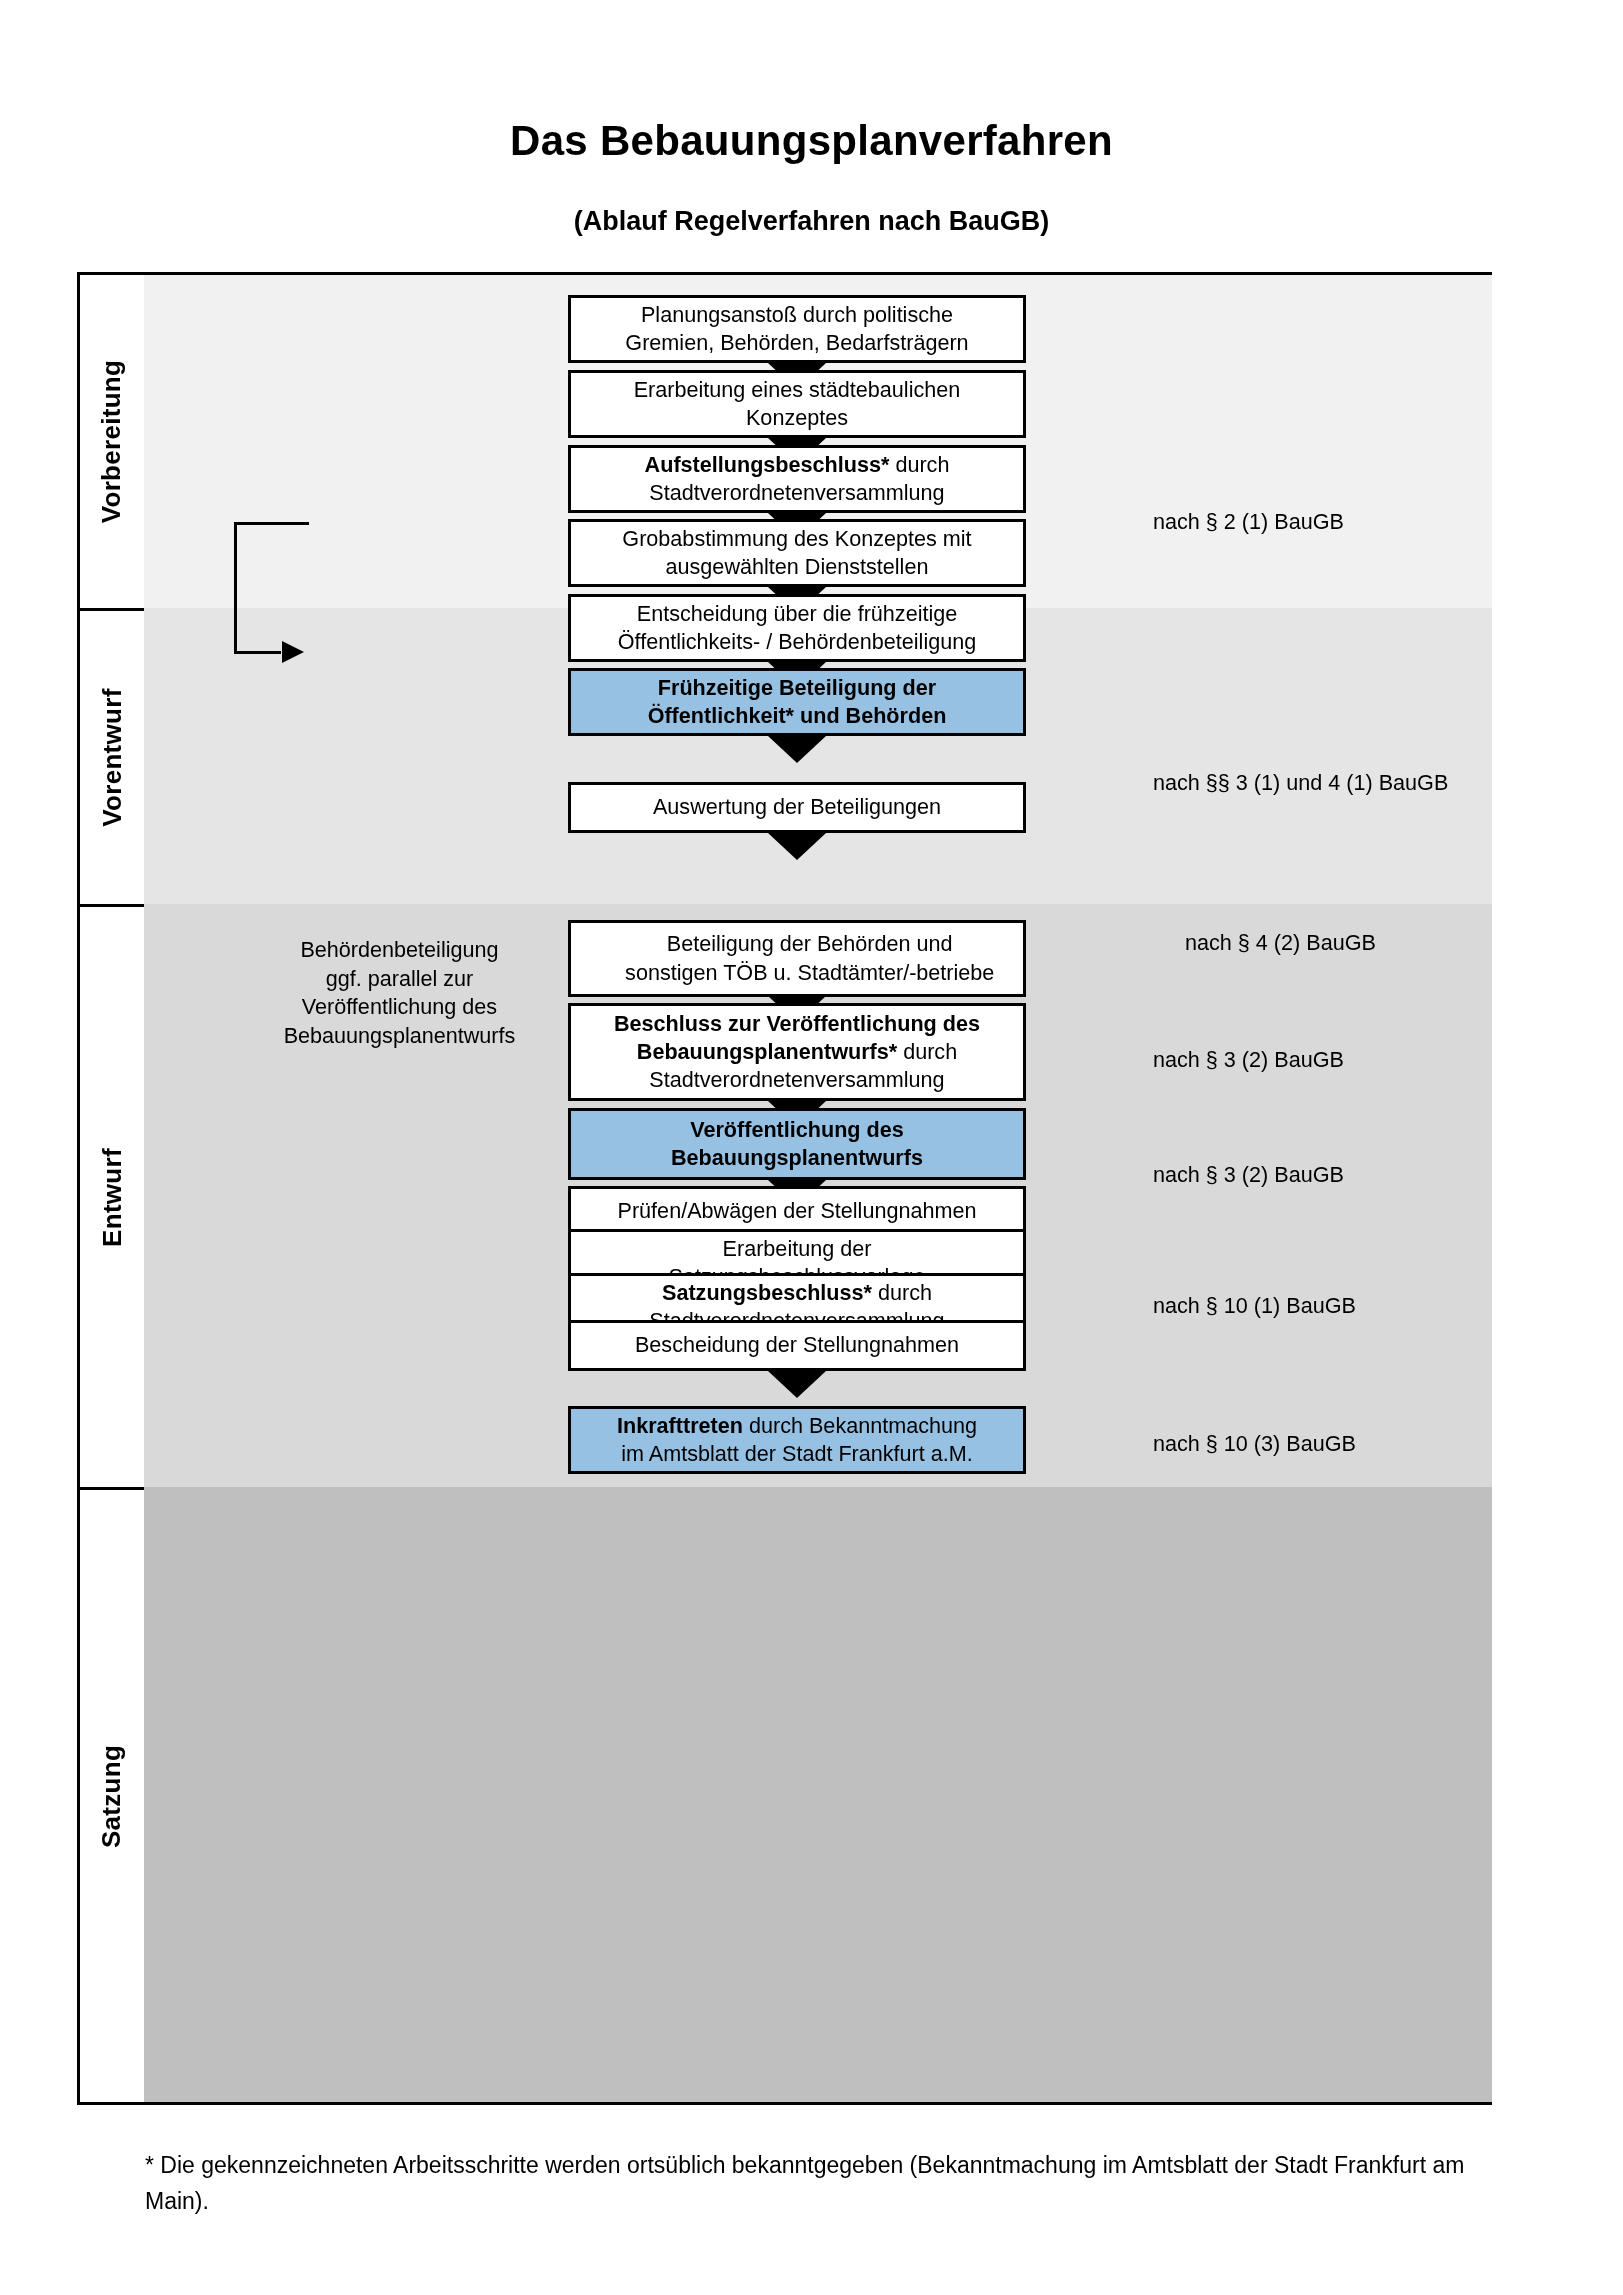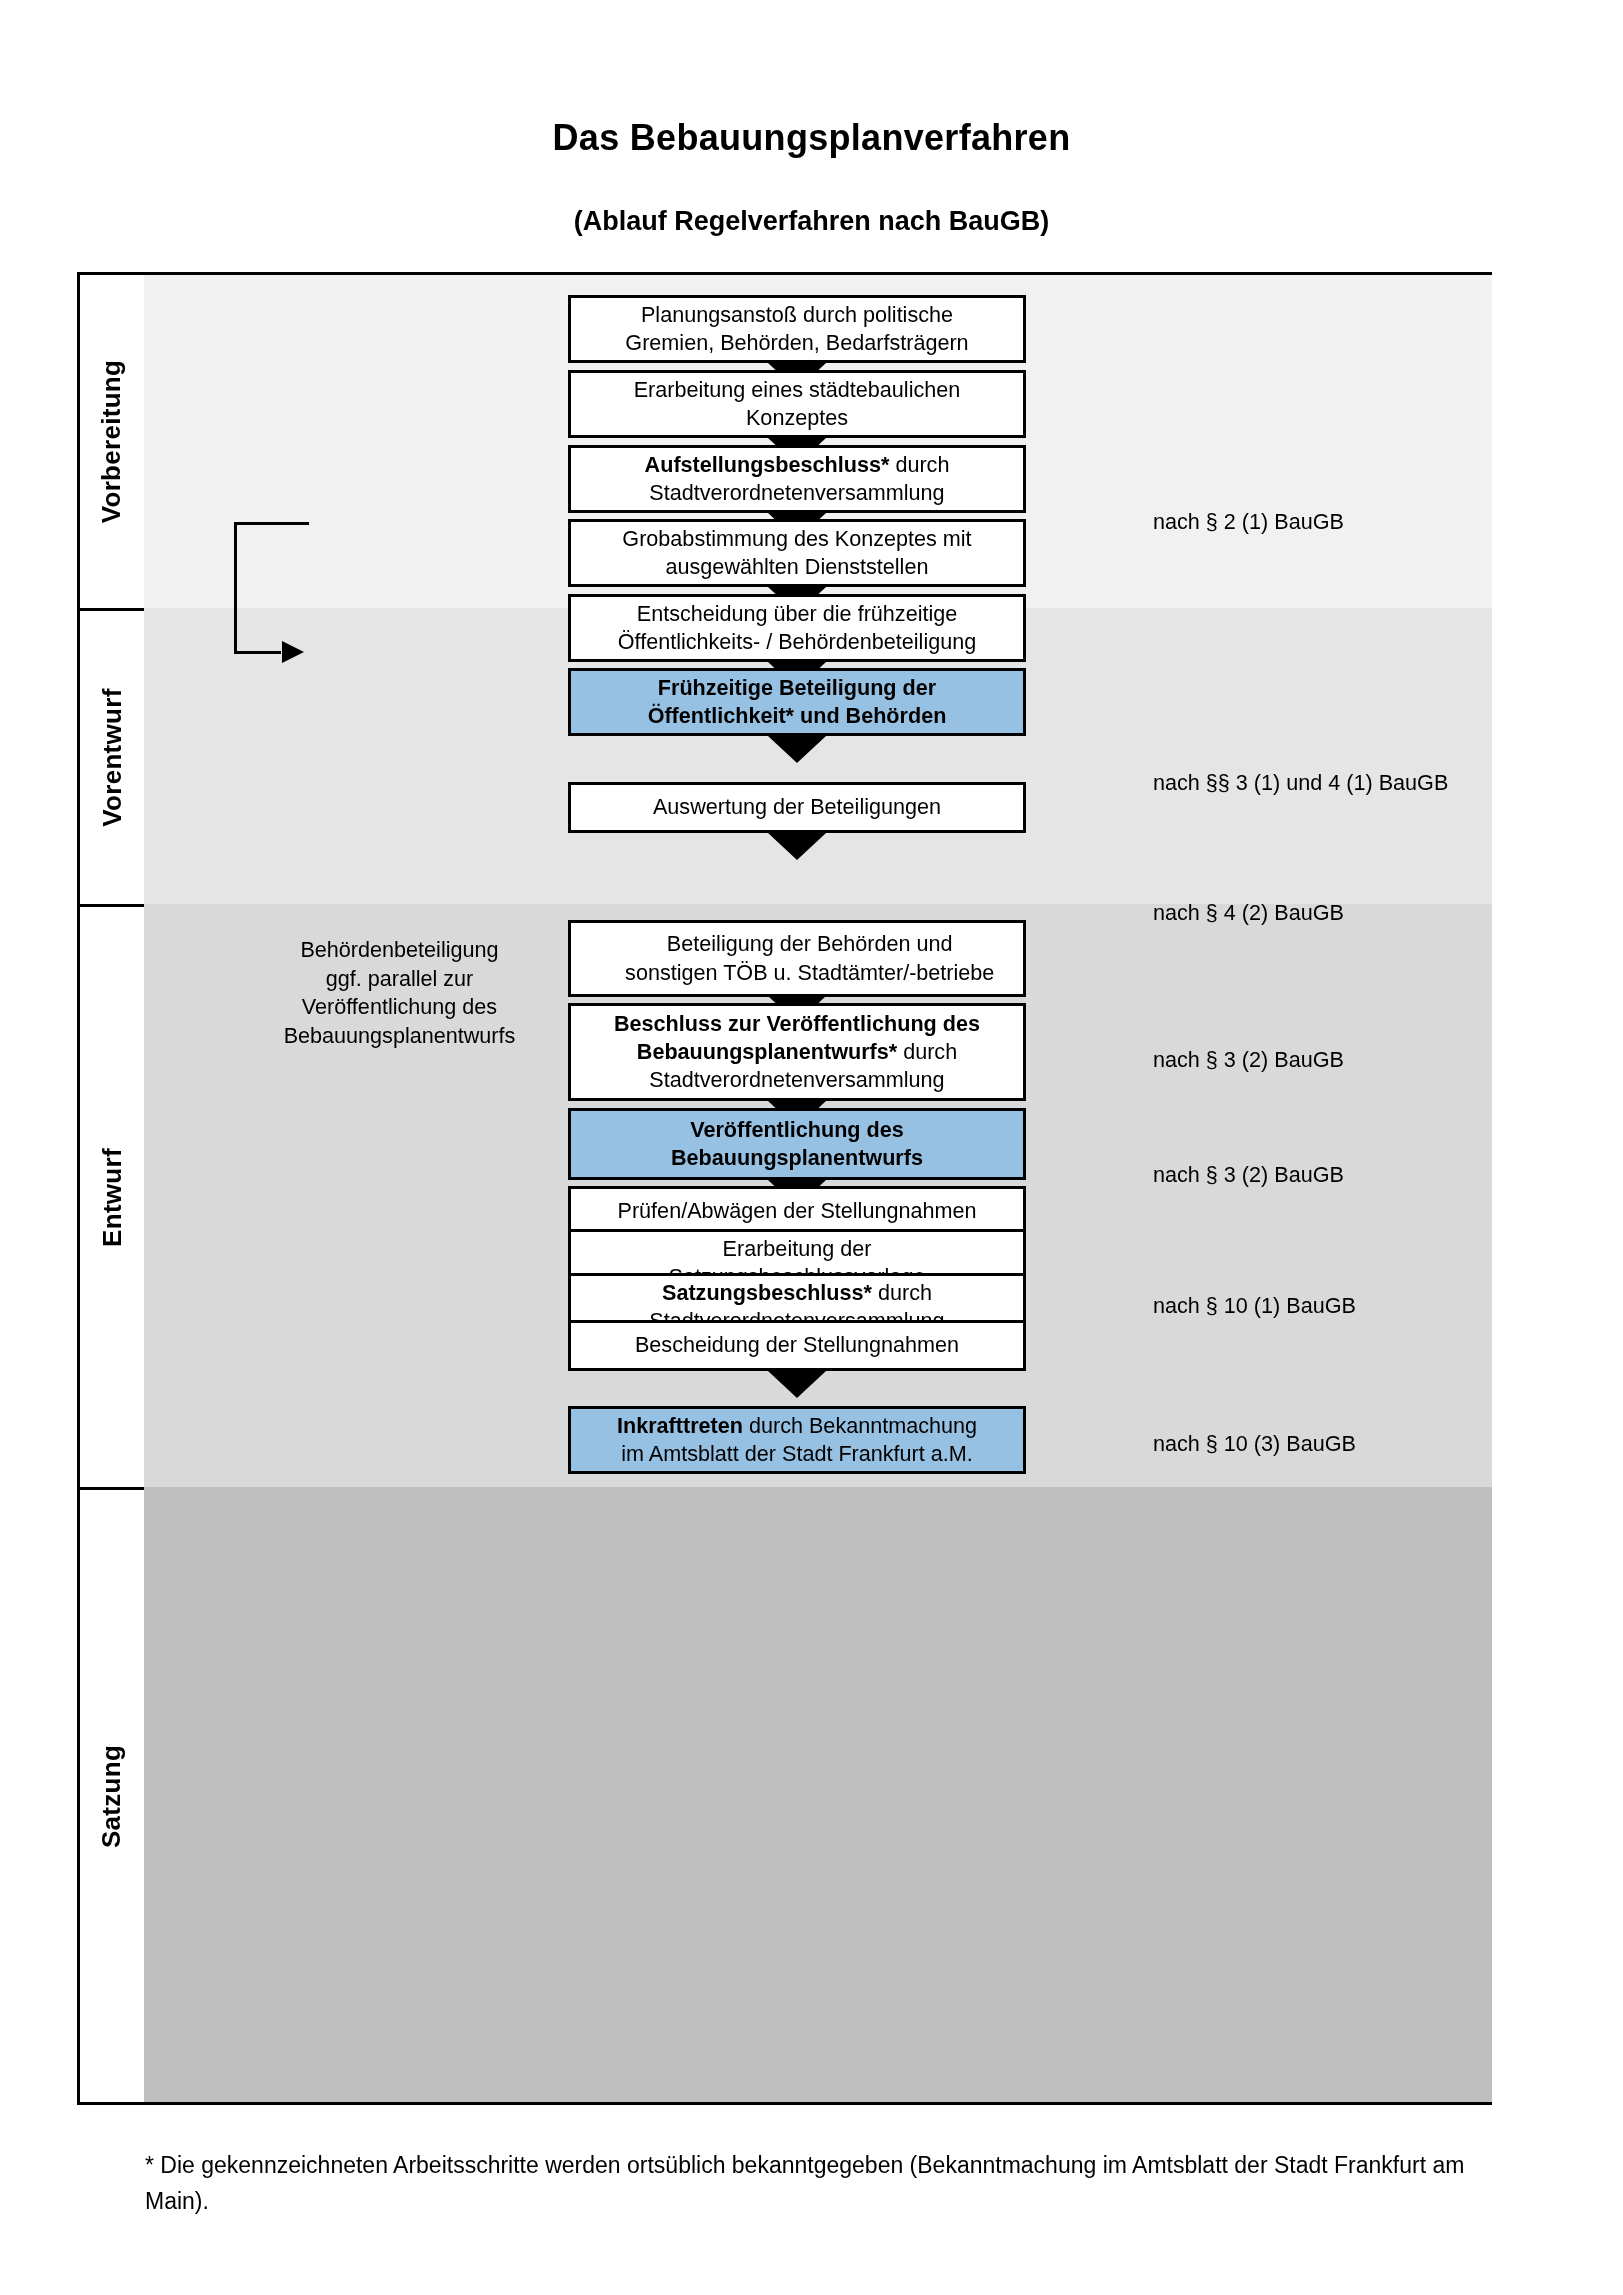--- a/index.html
+++ b/index.html
@@ -8,21 +8,21 @@
     background:#ffffff;
     font-family:"Liberation Sans", sans-serif;
     color:#000;
     position:relative;
     overflow:hidden;
   }
 
   
   .title{
     position:absolute;left:0;top:117px;width:1623px;
-    text-align:center;font-size:36px;font-weight:bold;letter-spacing:0.3px;
+    text-align:center;font-size:42px;font-weight:bold;letter-spacing:0.3px;
   }
   .subtitle{
     position:absolute;left:0;top:206px;width:1623px;
     text-align:center;font-size:27px;font-weight:bold;
   }
 
   
   .frame{
     position:absolute;left:77px;top:272px;
     width:1415px;height:1833px;
@@ -225,21 +225,21 @@
   <div class="arrow-down" style="top:1096px;"></div>
 
   <div class="arrow-down" style="top:1139px;"></div>
 
   <div class="fbox blue" style="top:1131px;height:68px;justify-content:center;">
     <span><span class="b">Inkrafttreten</span><span> durch Bekanntmachung</span><br><span>im Amtsblatt der Stadt Frankfurt a.M.</span></span>
   </div>
 
   <div class="law" style="top:234px;">nach § 2 (1) BauGB</div>
   <div class="law" style="top:495px;">nach §§ 3 (1) und 4 (1) BauGB</div>
-  <div class="law" style="top:625px;">nach § 4 (2) BauGB</div>
+  <div class="law" style="top:655px;margin-left:32px;">nach § 4 (2) BauGB</div>
   <div class="law" style="top:772px;">nach § 3 (2) BauGB</div>
   <div class="law" style="top:887px;">nach § 3 (2) BauGB</div>
   <div class="law" style="top:1018px;">nach § 10 (1) BauGB</div>
   <div class="law" style="top:1156px;">nach § 10 (3) BauGB</div>
 
   <div class="side-note" style="top:661px;">
     <span>Behördenbeteiligung</span><br>
     <span>ggf. parallel zur</span><br>
     <span>Veröffentlichung des</span><br>
     <span>Bebauungsplanentwurfs</span>

